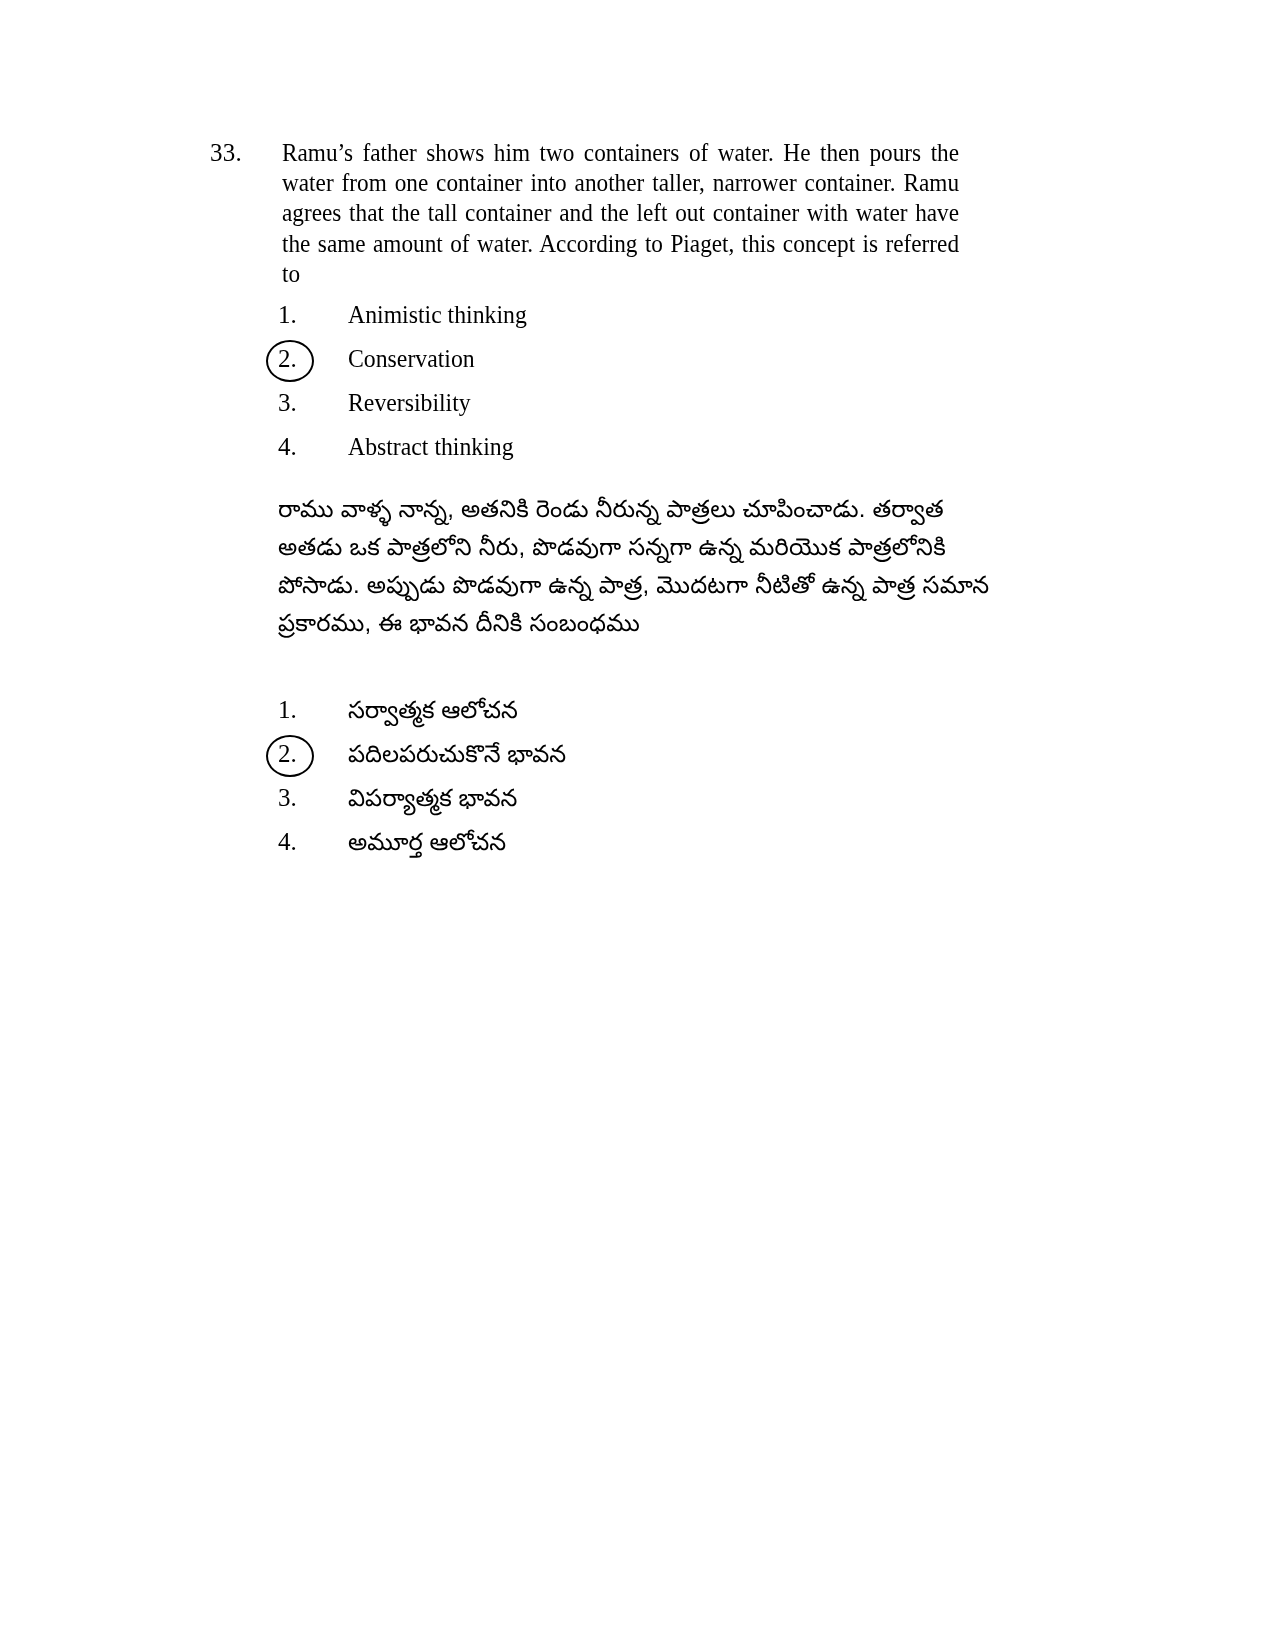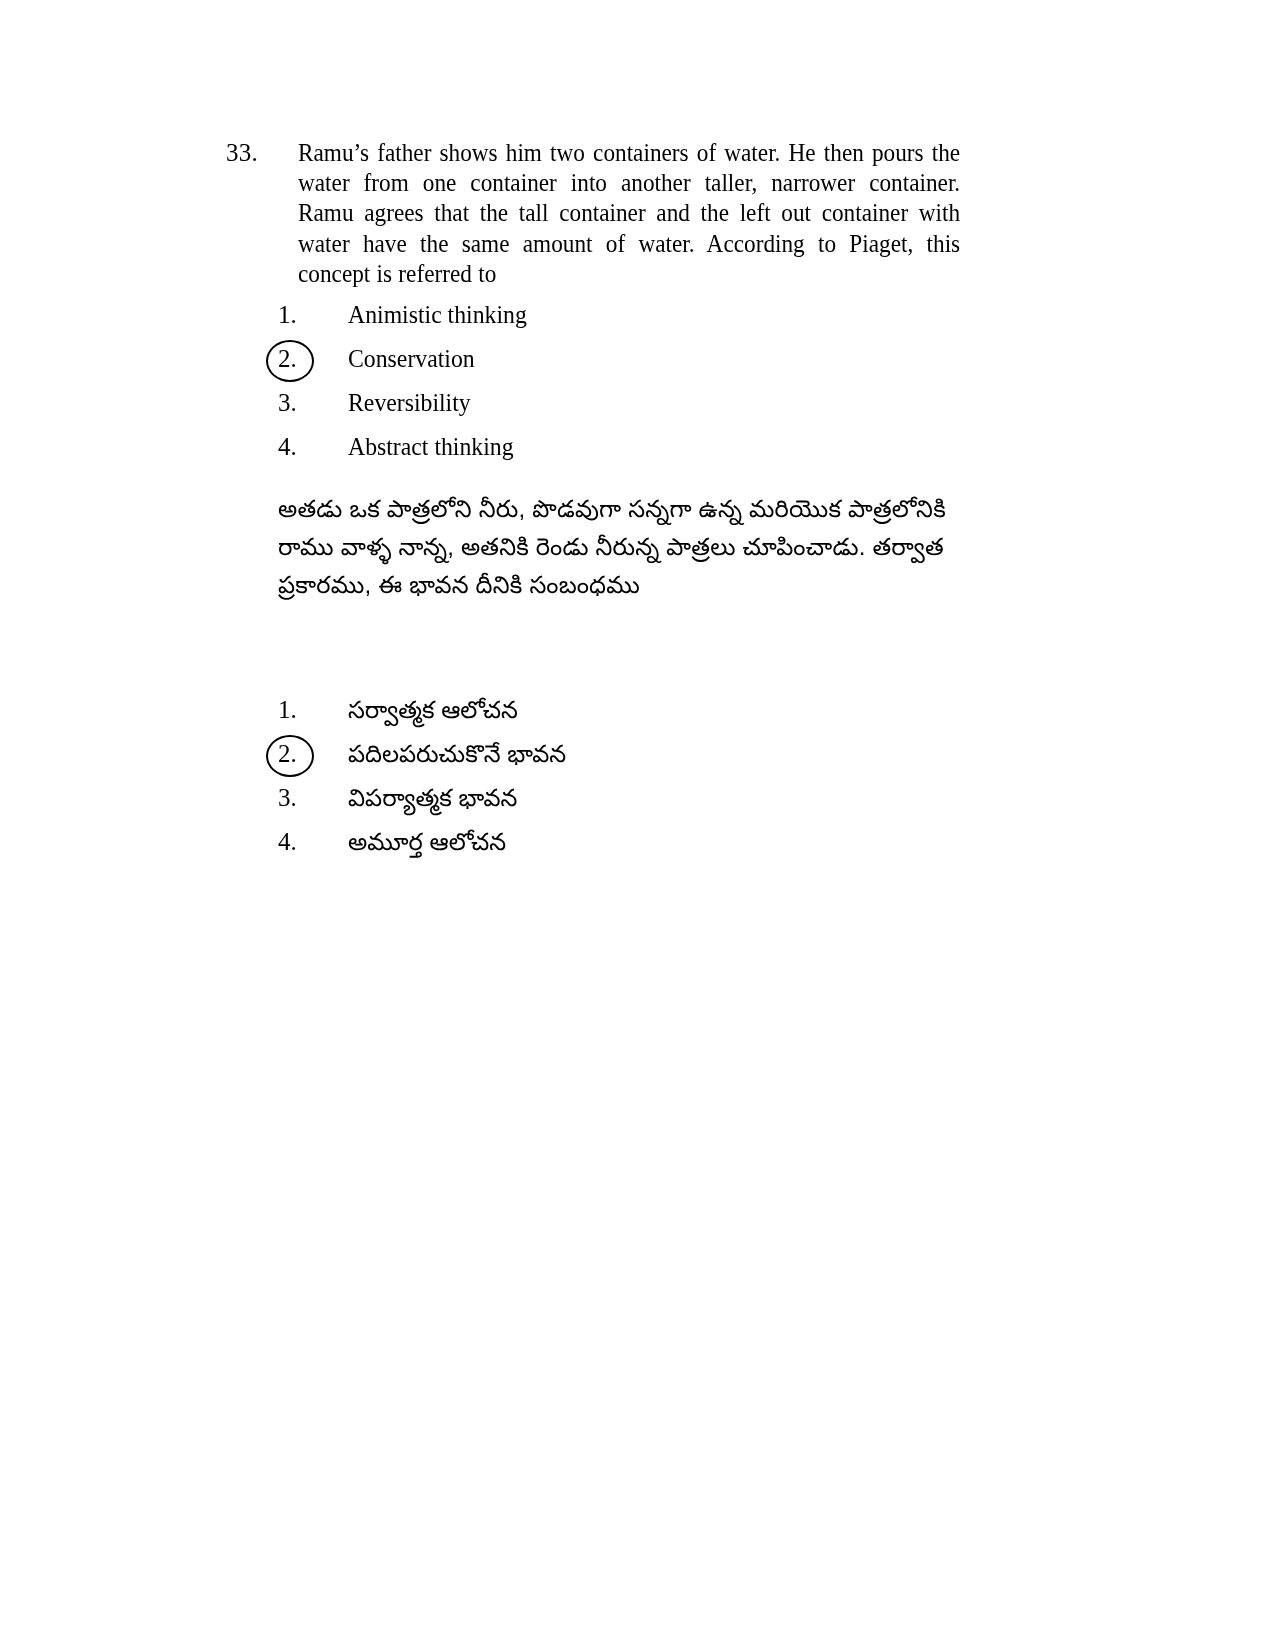--- a/index.html
+++ b/index.html
@@ -29,21 +29,20 @@
   .question-block {
     position: absolute;
     left: 210px;
     top: 138px;
     width: 800px;
   }
 
   .q-row {
     display: flex;
     align-items: flex-start;
-    margin-left: 16px;
   }
 
   .q-number {
     width: 72px;
     flex: 0 0 72px;
     font-size: 25px;
     line-height: 30px;
     letter-spacing: 0.2px;
   }
 
@@ -183,22 +182,23 @@
     </div>
 
     <div class="opt-row">
       <div class="opt-num">4.</div>
       <div class="opt-label-en">Abstract thinking</div>
     </div>
 
   </div>
 
   <div class="telugu-para">
+    <div class="te-line">రాము వాళ్ళ నాన్న, అతనికి రెండు నీరున్న పాత్రలు చూపించాడు. తర్వాత</div>
     <div class="te-line">అతడు ఒక పాత్రలోని నీరు, పొడవుగా సన్నగా ఉన్న మరియొక పాత్రలోనికి</div>
-    <div class="te-line">రాము వాళ్ళ నాన్న, అతనికి రెండు నీరున్న పాత్రలు చూపించాడు. తర్వాత</div>
+    <div class="te-line">పోసాడు. అప్పుడు పొడవుగా ఉన్న పాత్ర, మొదటగా నీటితో ఉన్న పాత్ర సమాన</div>
     <div class="te-line">ప్రకారము, ఈ భావన దీనికి సంబంధము</div>
   </div>
 
   <div class="options-te">
 
     <div class="opt-row-te">
       <div class="opt-num-te">1.</div>
       <div class="opt-label-te">సర్వాత్మక ఆలోచన</div>
     </div>
 

